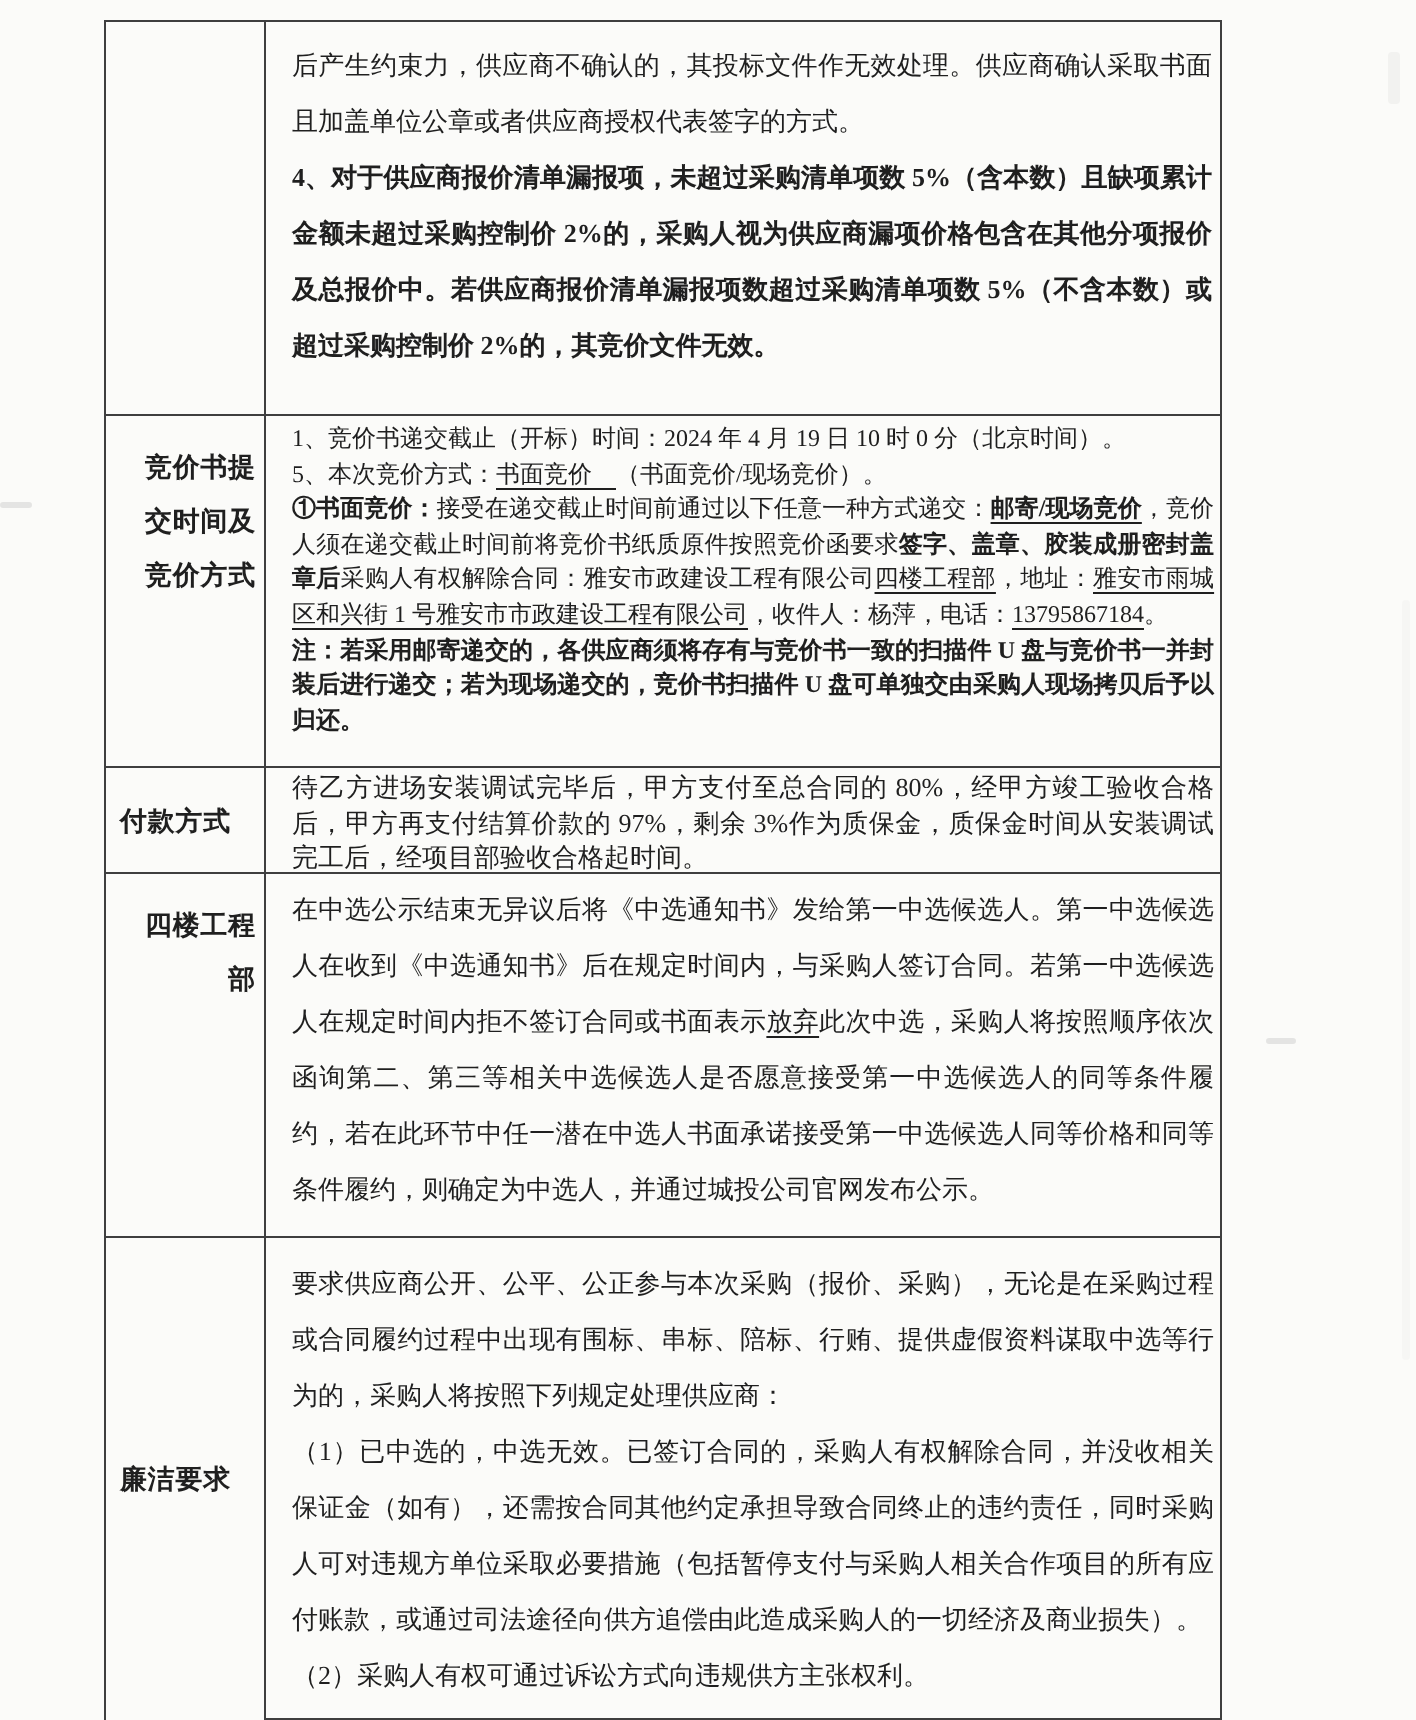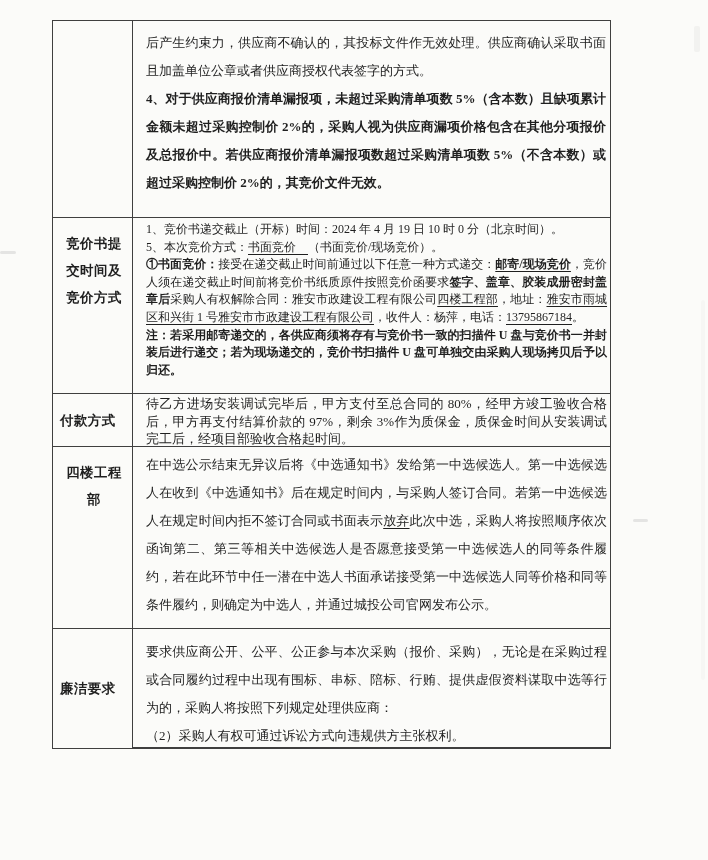--- a/index.html
+++ b/index.html
@@ -17,36 +17,36 @@
   }
   .page{position:absolute;inset:0;background:var(--paper);}
   
   .smudge{position:absolute;background:#b9b9b9;opacity:.35;border-radius:2px;}
   .sm1{left:0;top:251px;width:16px;height:3px;}
   .sm2{left:633px;top:519px;width:15px;height:3px;}
   .sm3{left:694px;top:26px;width:6px;height:26px;opacity:.12;}
   .sm4{left:701px;top:300px;width:4px;height:380px;opacity:.08;}
 
   .doc-table{
-    position:absolute;left:52px;top:20px;width:559px;height:729px;
+    position:absolute;left:52px;top:10px;width:559px;height:851px;
     border:1px solid var(--border);
     display:grid;
     grid-template-columns:80px 1fr;
     grid-template-rows:197px 176px 53px 182px 1fr;
     background:var(--paper);
   }
   .hcell,.ccell{overflow:hidden;}
   .hcell{
     border-right:1px solid var(--border);
     border-bottom:1px solid var(--border);
     font-weight:700;
     font-size:13.4px;
     line-height:27px;
     padding:14px 4px 0 7px;
-    text-align:center;
+    text-align:right;
     letter-spacing:.5px;
   }
   .hcell.center{display:flex;align-items:center;padding-top:0;}
   .hcell.toppad{padding-top:12px;}
   .last-row{border-bottom:none;}
   .ccell{
     border-bottom:1px solid var(--border);
     text-align:justify;
     word-break:break-all;
   }
@@ -90,17 +90,18 @@
       </div>
 
     <div class="hcell toppad">四楼工程部</div>
     <div class="ccell r4c">
         <p><span>在中选公示结束无异议后将《中选通知书》发给第一中选候选人。第一中选候选人在收到《中选通知书》后在规定时间内，与采购人签订合同。若第一中选候选人在规定时间内拒不签订合同或书面表示</span><span class="u">放弃</span><span>此次中选，采购人将按照顺序依次函询第二、第三等相关中选候选人是否愿意接受第一中选候选人的同等条件履约，若在此环节中任一潜在中选人书面承诺接受第一中选候选人同等价格和同等条件履约，则确定为中选人，并通过城投公司官网发布公示。</span></p>
       </div>
 
     <div class="hcell center last-row">廉洁要求</div>
     <div class="ccell r5c last-row">
         <p><span>要求供应商公开、公平、公正参与本次采购（报价、采购），无论是在采购过程或合同履约过程中出现有围标、串标、陪标、行贿、提供虚假资料谋取中选等行为的，采购人将按照下列规定处理供应商：</span></p>
+        <p><span>（1）已中选的，中选无效。已签订合同的，采购人有权解除合同，并没收相关保证金（如有），还需按合同其他约定承担导致合同终止的违约责任，同时采购人可对违规方单位采取必要措施（包括暂停支付与采购人相关合作项目的所有应付账款，或通过司法途径向供方追偿由此造成采购人的一切经济及商业损失）。</span></p>
         <p><span>（2）采购人有权可通过诉讼方式向违规供方主张权利。</span></p>
       </div>
 
   </div>
 </div>
 
 </body></html>

